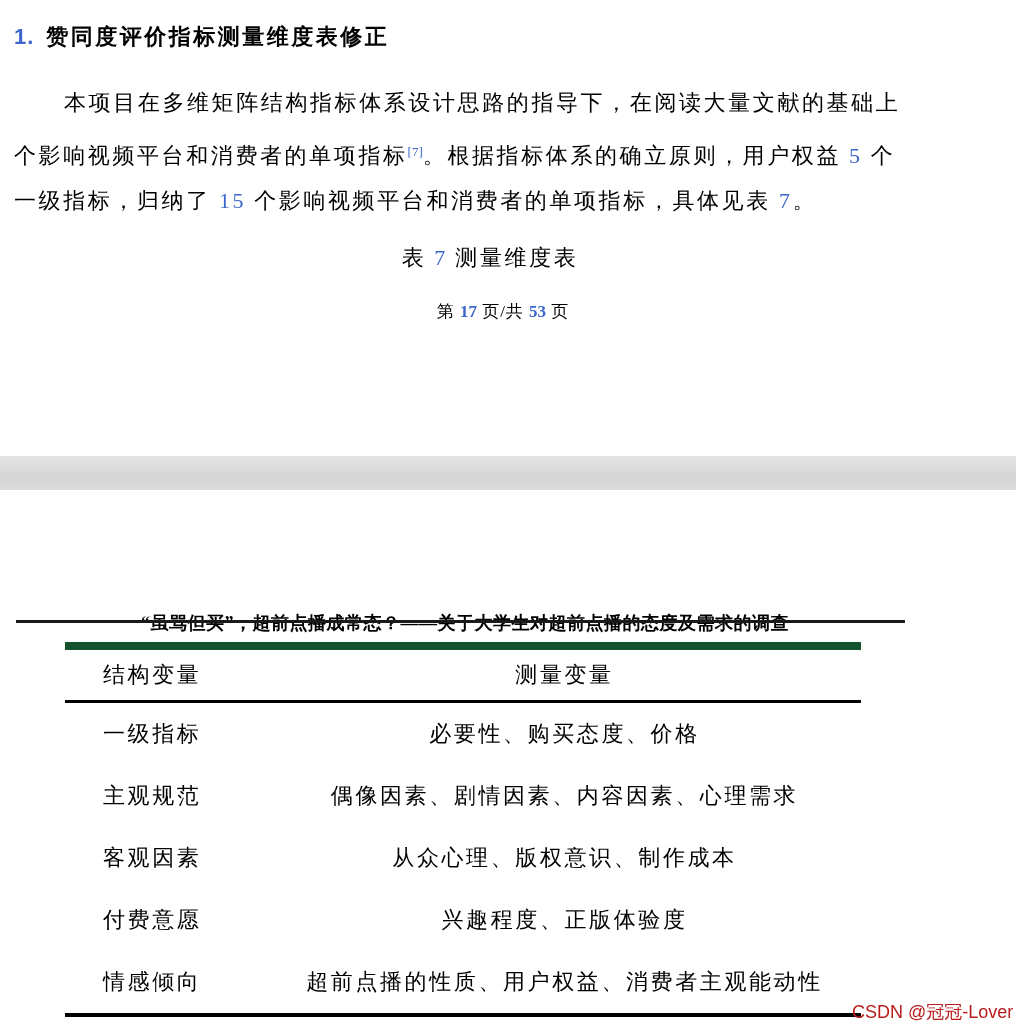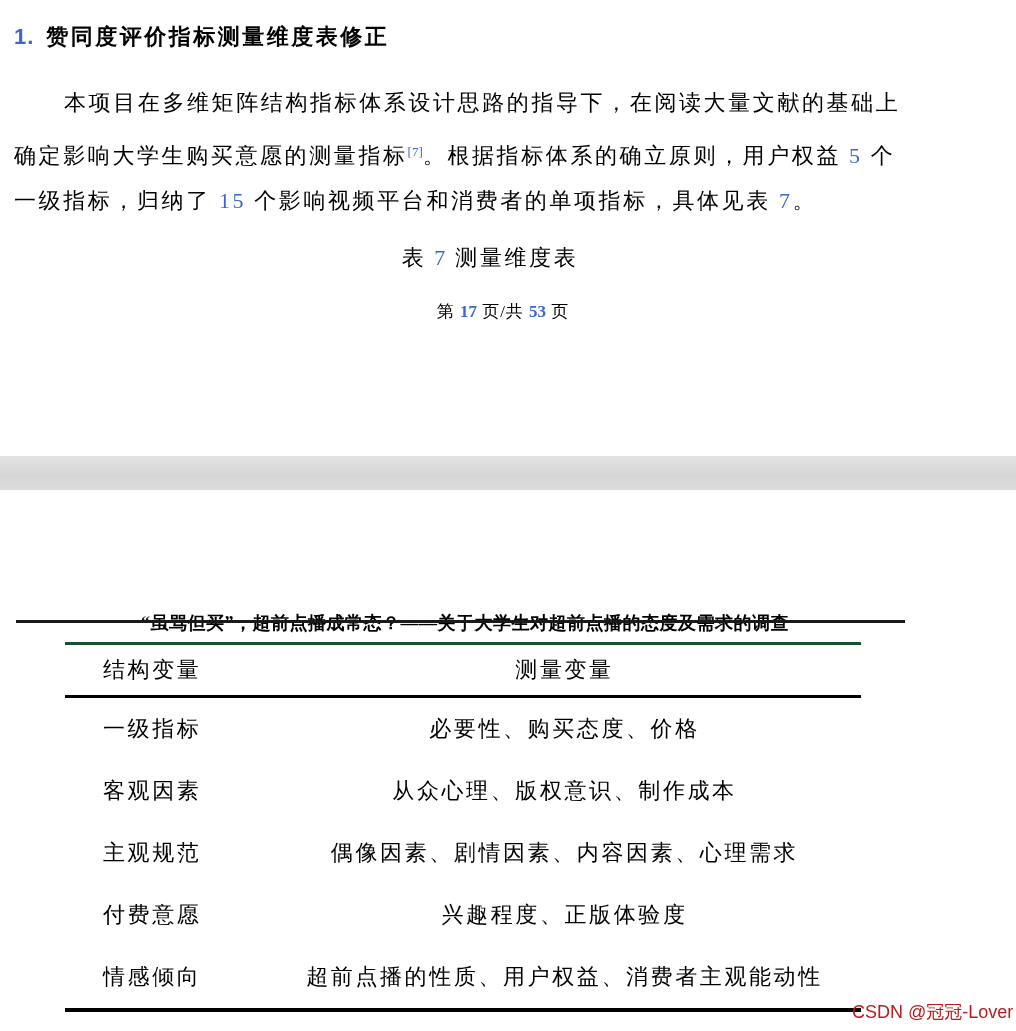--- a/index.html
+++ b/index.html
@@ -76,21 +76,21 @@
   }
   .title-rule {
     top: 620px; left: 16px;
     width: 889px; height: 3px;
     background: #1a1a1a;
   }
 
   .ktable {
     top: 642px; left: 65px;
     width: 796px;
-    border-top: 3px solid #14532d;
+    border-top: 8px solid #14532d;
     border-bottom: 4px solid #000;
     font-size: 22px;
     letter-spacing: 2.6px;
   }
   .t-row { display: flex; align-items: center; height: 62px; }
   .t-header { height: 50px; border-bottom: 3px solid #000; }
   .t-col1 { width: 165px; padding-left: 38px; white-space: nowrap; }
   .t-col2 { flex: 1; text-align: center; white-space: nowrap; }
 
   .watermark {
@@ -106,21 +106,21 @@
 
 <div class="page">
 
   <div class="abs heading">
     <span class="h-num blue">1.</span><span>赞同度评价指标测量维度表修正</span>
   </div>
 
   <div class="abs para-line line1">本项目在多维矩阵结构指标体系设计思路的指导下，在阅读大量文献的基础上</div>
 
   <div class="abs para-line line2">
-    <span>确定影响大学生购买意愿的测量指标</span><span class="sup blue">[7]</span><span>。根据指标体系的确立原则，用户权益 </span><span class="blue">5</span><span> 个</span>
+    <span>个影响视频平台和消费者的单项指标</span><span class="sup blue">[7]</span><span>。根据指标体系的确立原则，用户权益 </span><span class="blue">5</span><span> 个</span>
   </div>
 
   <div class="abs para-line line3">
     <span>一级指标，归纳了 </span><span class="blue">15</span><span> 个影响视频平台和消费者的单项指标，具体见表 </span><span class="blue">7</span><span>。</span>
   </div>
 
   <div class="abs caption">
     <span>表</span><span class="cap-num blue">7</span><span>测量维度表</span>
   </div>
 
@@ -136,26 +136,26 @@
   <div class="abs ktable">
     <div class="t-row t-header">
       <div class="t-col1">结构变量</div>
       <div class="t-col2">测量变量</div>
     </div>
     <div class="t-row">
       <div class="t-col1">一级指标</div>
       <div class="t-col2">必要性、购买态度、价格</div>
     </div>
     <div class="t-row">
+      <div class="t-col1">主观规范</div>
+      <div class="t-col2">偶像因素、剧情因素、内容因素、心理需求</div>
+    </div>
+    <div class="t-row">
       <div class="t-col1">客观因素</div>
       <div class="t-col2">从众心理、版权意识、制作成本</div>
-    </div>
-    <div class="t-row">
-      <div class="t-col1">主观规范</div>
-      <div class="t-col2">偶像因素、剧情因素、内容因素、心理需求</div>
     </div>
     <div class="t-row">
       <div class="t-col1">付费意愿</div>
       <div class="t-col2">兴趣程度、正版体验度</div>
     </div>
     <div class="t-row">
       <div class="t-col1">情感倾向</div>
       <div class="t-col2">超前点播的性质、用户权益、消费者主观能动性</div>
     </div>
   </div>

